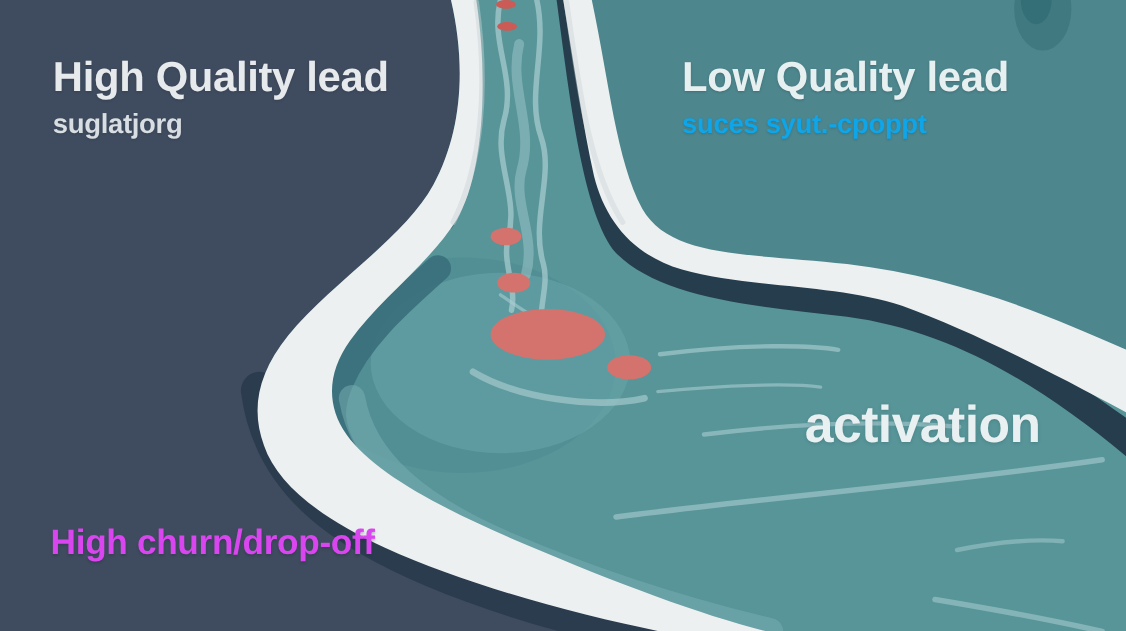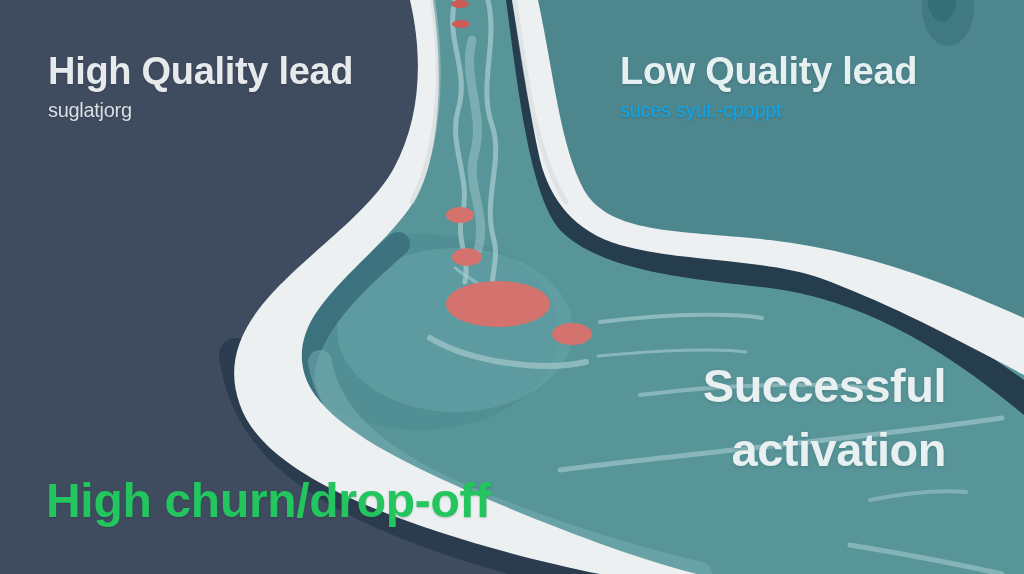--- a/index.html
+++ b/index.html
@@ -12,32 +12,32 @@
   #stage svg{position:absolute;left:0;top:0;display:block;}
   .label{position:absolute;letter-spacing:-0.3px;}
   .label .title{
     font-weight:bold;
     font-size:38px;
     line-height:1.0;
     color:#e7eaec;
     text-shadow:0 1px 2px rgba(30,40,55,0.25);
   }
   .label .subtitle{
-    font-weight:normal;
-    font-size:20px;
+    font-weight:bold;
+    font-size:25px;
     margin-top:9px;
     color:#d8dee2;
     text-shadow:0 1px 2px rgba(30,40,55,0.2);
   }
   #label-top-left{left:48px;top:52px;}
   #label-top-right{left:572px;top:52px;margin-left:48px;}
   #label-top-right .title{color:#e7f0f0;}
   #label-top-right .subtitle{color:#0ea5e9;}
   #label-bottom-left{left:46px;top:477px;}
-  #label-bottom-left .title{font-size:48px;color:#22c55e;}
+  #label-bottom-left .title{font-size:32px;color:#d946ef;}
   #label-bottom-right{right:78px;top:354px;text-align:right;}
   #label-bottom-right .big-line{
     font-weight:bold;
     font-size:47px;
     line-height:1.36;
     color:#e9f0f1;
     letter-spacing:-0.5px;
     text-shadow:0 1px 3px rgba(30,70,75,0.25);
   }
   
@@ -153,17 +153,16 @@
   <div class="label" id="label-top-right">
     <div class="title">Low Quality lead</div>
     <div class="subtitle">suces syut.-cpoppt</div>
   </div>
 
   <div class="label" id="label-bottom-left">
     <div class="title">High churn/drop-off</div>
   </div>
 
   <div class="label" id="label-bottom-right">
-    <div class="big-line">Successful</div>
     <div class="big-line">activation</div>
   </div>
 
 </div>
 
 </body></html>

